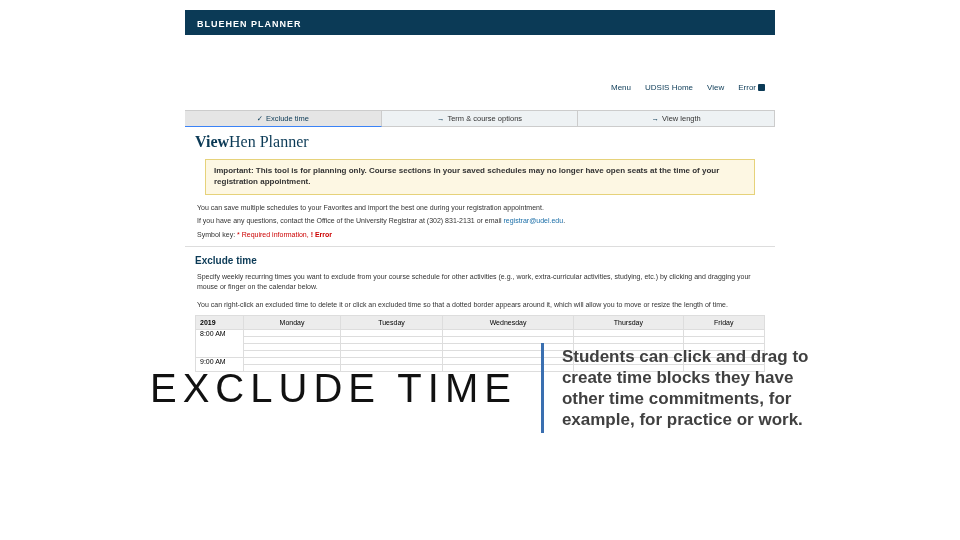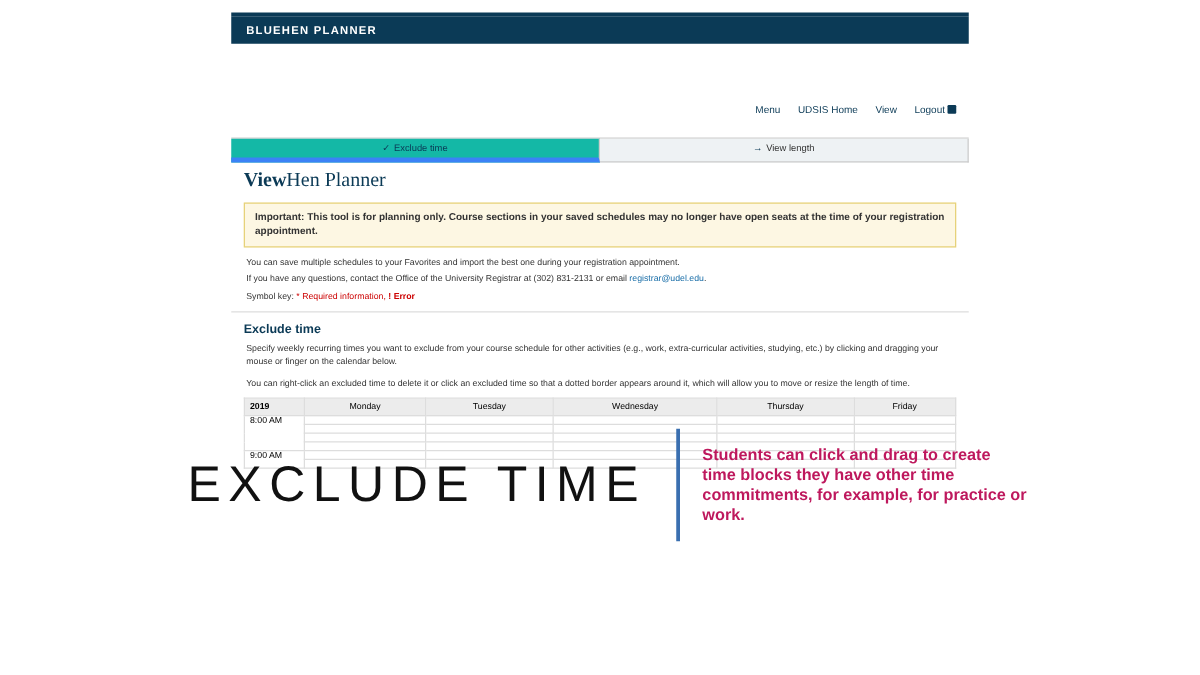--- a/index.html
+++ b/index.html
@@ -5,59 +5,60 @@
   * { box-sizing: border-box; margin: 0; padding: 0; }
   html, body { width: 960px; height: 540px; font-family: Arial, Helvetica, sans-serif; background: #fff; }
   .slide { position: relative; width: 960px; height: 463px; }
   .screenshot { position: absolute; left: 185px; top: 10px; width: 590px; border-top: 3px solid #0b3a56; }
   .banner { background: #0b3a56; color: #fff; font-size: 9px; font-weight: bold; letter-spacing: 1px; padding: 6px 12px; }
   .topnav { display: flex; justify-content: flex-end; gap: 14px; padding: 4px 10px 18px; font-size: 8px; color: #0b3a56; margin-top: 44px; }
   .topnav span { cursor: pointer; }
   .lock { display:inline-block; width:7px; height:7px; background:#0b3a56; border-radius:1px; position:relative; top:1px; margin-left:2px;}
   .tabs { display: flex; font-size: 7.5px; color: #333; border-top:1px solid #ccc; }
   .tab { flex:1; text-align:center; padding:3px 0; background:#eef2f4; border-right:1px solid #ccc; border-bottom:1px solid #ccc;}
-  .tab.active { background:#14b8a6; border-bottom:4px solid #3b82f6; color:#0b3a56;}
+  .tab.active { background:#e5e5e5; border-bottom:1px solid #3b82f6; color:#0b3a56;}
   .tab .arrow { color:#0b3a56; margin-right:3px; }
   .tab .check { color:#0b3a56; margin-right:3px; }
   .h1 { font-family: Georgia, 'Times New Roman', serif; font-size: 16px; color:#0b3a56; padding:6px 10px 4px; }
   .h1 .thin { font-weight: normal; }
-  .notice { margin:4px 10px; padding:6px 8px; background:#fdf7e3; border:1px solid #e6d27a; font-size:8px; color:#444; line-height:1.35;}
+  .notice { margin:4px 20px; padding:6px 8px; background:#fdf7e3; border:1px solid #e6d27a; font-size:8px; color:#444; line-height:1.35;}
   .notice b { color:#333; }
   .bodytext { padding:4px 12px 0; font-size:7px; color:#333; line-height:1.4; }
   .bodytext a { color:#1a6ea8; }
   .req { color:#c00; }
   .err { color:#c00; font-weight:bold; }
   .section-h { padding:8px 10px 2px; font-size:10px; color:#0b3a56; font-weight:bold; border-top:1px solid #ddd; margin-top:6px;}
   .cal { margin:6px 10px 0; border:1px solid #ccc; font-size:7px; width:calc(100% - 20px); border-collapse:collapse;}
   .cal th, .cal td { border:1px solid #ddd; }
   .cal th { background:#ececec; padding:3px 4px; font-weight:normal; text-align:center;}
   .cal th.year { text-align:left; width:48px; font-weight:bold;}
   .cal td { height:7px; }
   .cal td.timecol { width:48px; font-size:7px; padding-left:4px; vertical-align:top; background:#fff;}
   .caption-wrap { position:absolute; left:0; bottom:30px; width:960px; display:flex; align-items:center; }
   .caption-title { flex:0 0 auto; margin-left:150px; font-size:40px; letter-spacing:6px; font-family: Arial, Helvetica, sans-serif; color:#111; }
   .vline { width:3px; height:90px; background:#3a6fb0; margin:0 18px 0 24px; }
-  .caption-body { width:260px; font-size:13px; font-weight:bold; line-height:1.25; color:#be185d; }
+  .caption-body { width:260px; font-size:17px; font-weight:bold; line-height:1.25; color:#404040; }
 </style>
 </head>
 <body>
 
 <div class="slide">
   <div class="screenshot">
     <div class="banner">
       <span>BLUEHEN PLANNER</span>
     </div>
     <div class="topnav">
       <span>Menu</span>
       <span>UDSIS Home</span>
       <span>View</span>
-      <span><span>Logout</span><span class="lock"></span></span>
+      <span><span>Error</span><span class="lock"></span></span>
     </div>
     <div class="tabs">
       <div class="tab active"><span class="check">✓</span><span>Exclude time</span></div>
+      <div class="tab"><span class="arrow">→</span><span>Term &amp; course options</span></div>
       <div class="tab"><span class="arrow">→</span><span>View length</span></div>
     </div>
     <div class="h1">
       <b>View</b><span class="thin">Hen Planner</span>
     </div>
     <div class="notice">
       <b>Important: This tool is for planning only. Course sections in your saved schedules may no longer have open seats at the time of your registration appointment.</b>
     </div>
     <div class="bodytext">You can save multiple schedules to your Favorites and import the best one during your registration appointment.</div>
     <div class="bodytext">

